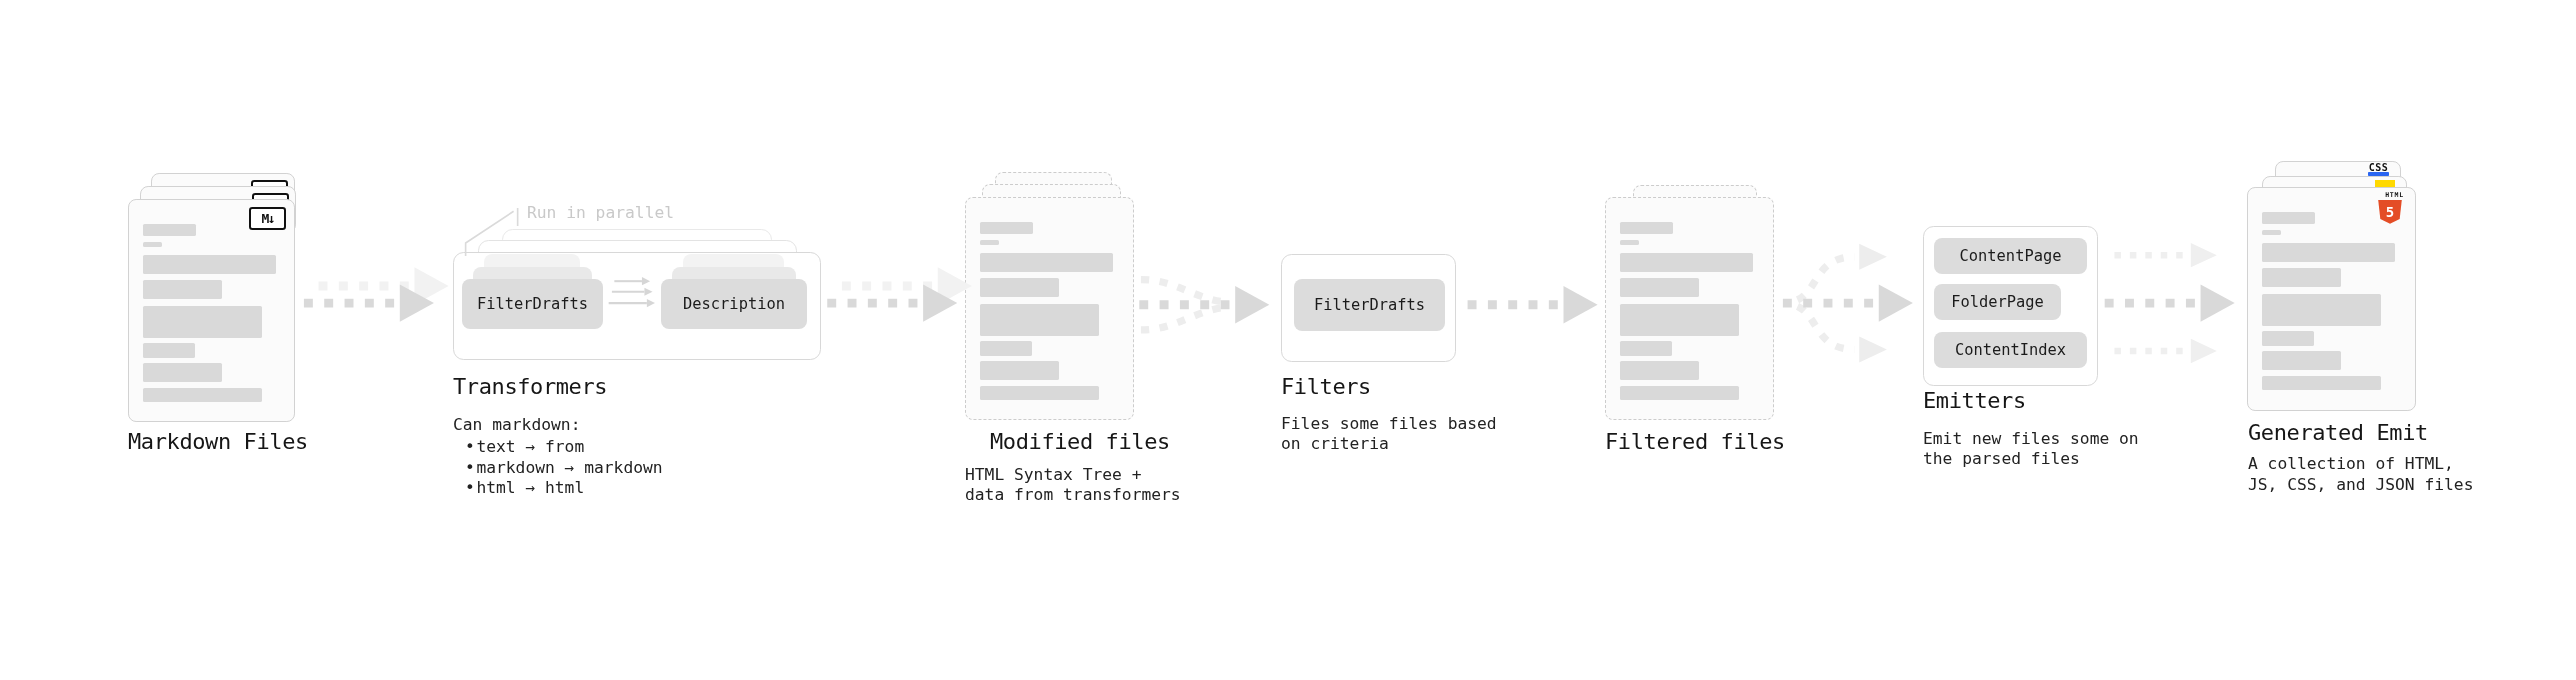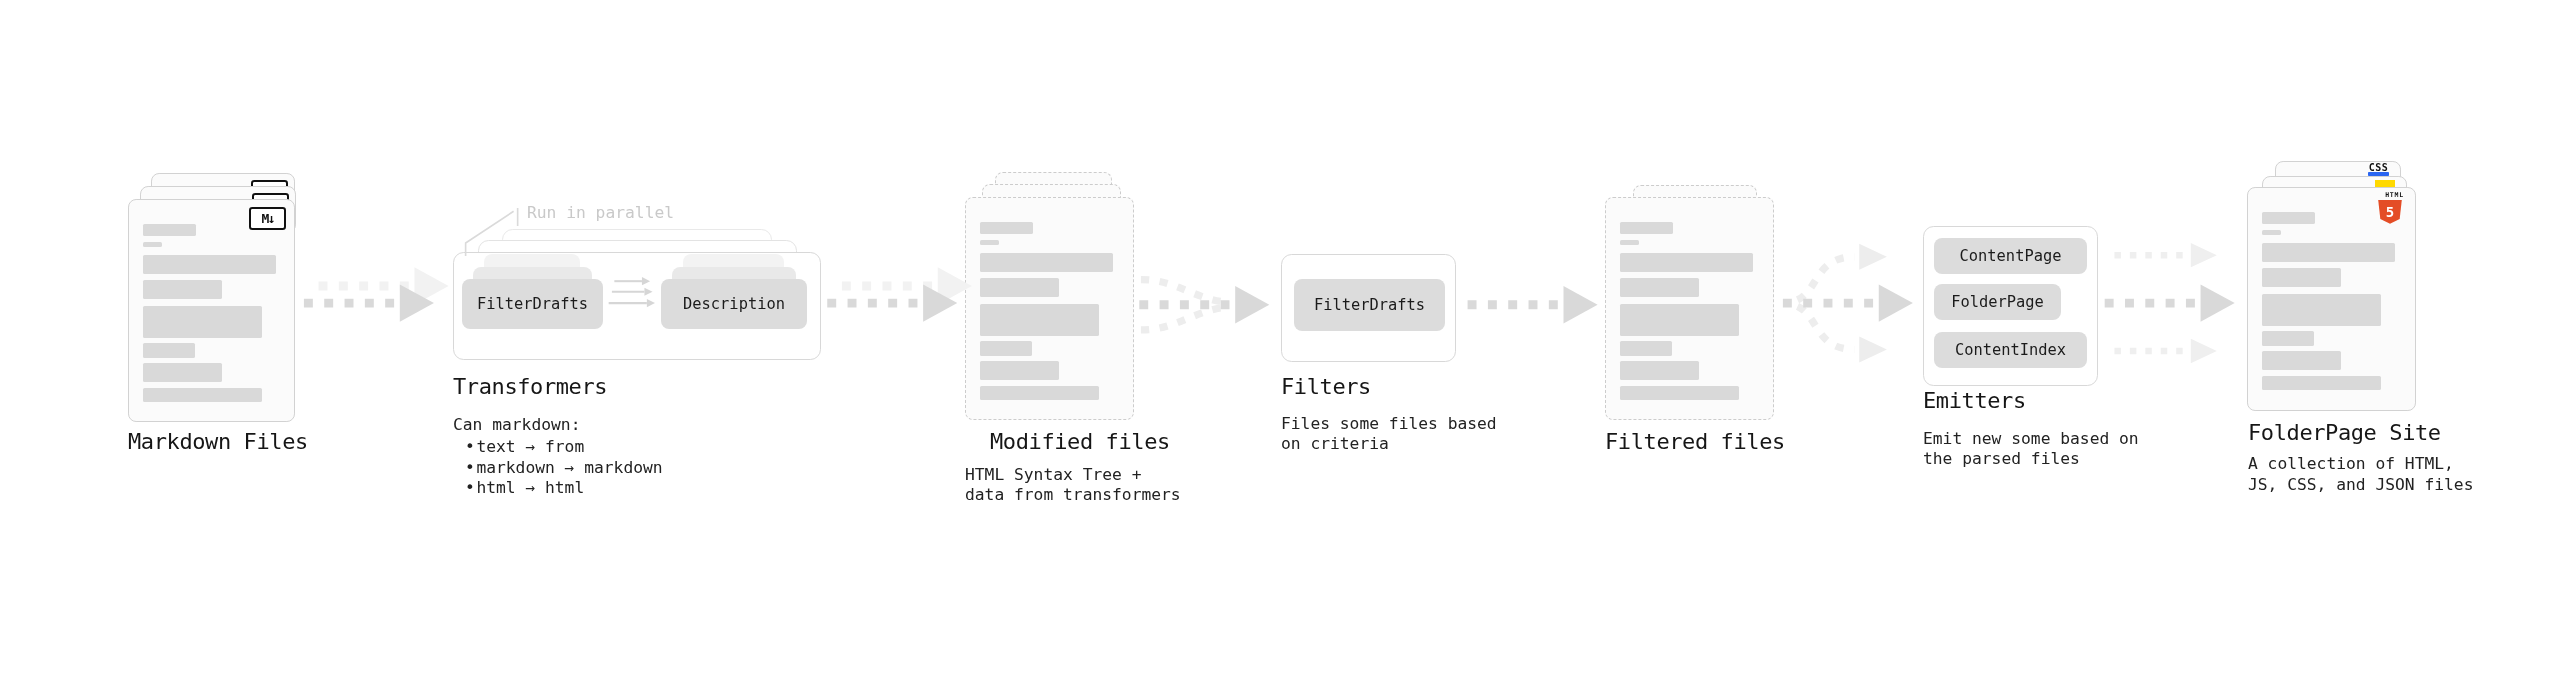--- a/index.html
+++ b/index.html
@@ -170,21 +170,21 @@
     </div>
     <div class="stage-title" style="left:1605px;top:430px;">Filtered files</div>
   </div>
 
   <div>
     <div class="panel" style="left:1923px;top:226px;width:173px;height:158px;"></div>
     <div class="pill" style="left:1934px;top:238px;width:153px;height:36px;">ContentPage</div>
     <div class="pill" style="left:1934px;top:284px;width:127px;height:36px;">FolderPage</div>
     <div class="pill" style="left:1934px;top:332px;width:153px;height:36px;">ContentIndex</div>
     <div class="stage-title" style="left:1923px;top:389px;">Emitters</div>
-    <div class="stage-desc" style="left:1923px;top:429px;">Emit new some based on</div>
+    <div class="stage-desc" style="left:1923px;top:429px;">Emit new files some on</div>
     <div class="stage-desc" style="left:1923px;top:449px;">the parsed files</div>
   </div>
 
   <div>
     <div class="doc-card" style="left:2275px;top:161px;width:124px;height:41px;"></div>
     <div class="css-icon" style="left:2368px;top:165px;">
       <div class="css-word">CSS</div>
       <div class="css-bar" style="background: rgb(41, 101, 241);"></div>
     </div>
     <div class="doc-card" style="left:2262px;top:176px;width:143px;height:45px;"></div>
@@ -198,21 +198,21 @@
       <div class="bar" style="top:143px;width:52px;height:14.6px;"></div>
       <div class="bar" style="top:163px;width:79px;height:18.7px;"></div>
       <div class="bar" style="top:188px;width:119px;height:14px;"></div>
     </div>
     <div class="html5-icon" style="left:2376px;top:192px;">
       <div class="html5-word">HTML</div>
       <div class="html5-shield" style="background: rgb(228, 77, 38);">
           <span>5</span>
         </div>
     </div>
-    <div class="stage-title" style="left:2248px;top:421px;">FolderPage Site</div>
+    <div class="stage-title" style="left:2248px;top:421px;">Generated Emit</div>
     <div class="stage-desc" style="left:2248px;top:454px;">A collection of HTML,</div>
     <div class="stage-desc" style="left:2248px;top:475px;">JS, CSS, and JSON files</div>
   </div>
 
   <svg class="arrow-layer" width="2576" height="681" viewBox="0 0 3170 838" aria-hidden="true">
     <defs>
       <g id="arr-lg">
         <line class="dash-line" x1="0" y1="0" x2="112" y2="0"></line>
         <path class="head" d="M118,-23 L160,0 L118,23 Z"></path>
       </g>

